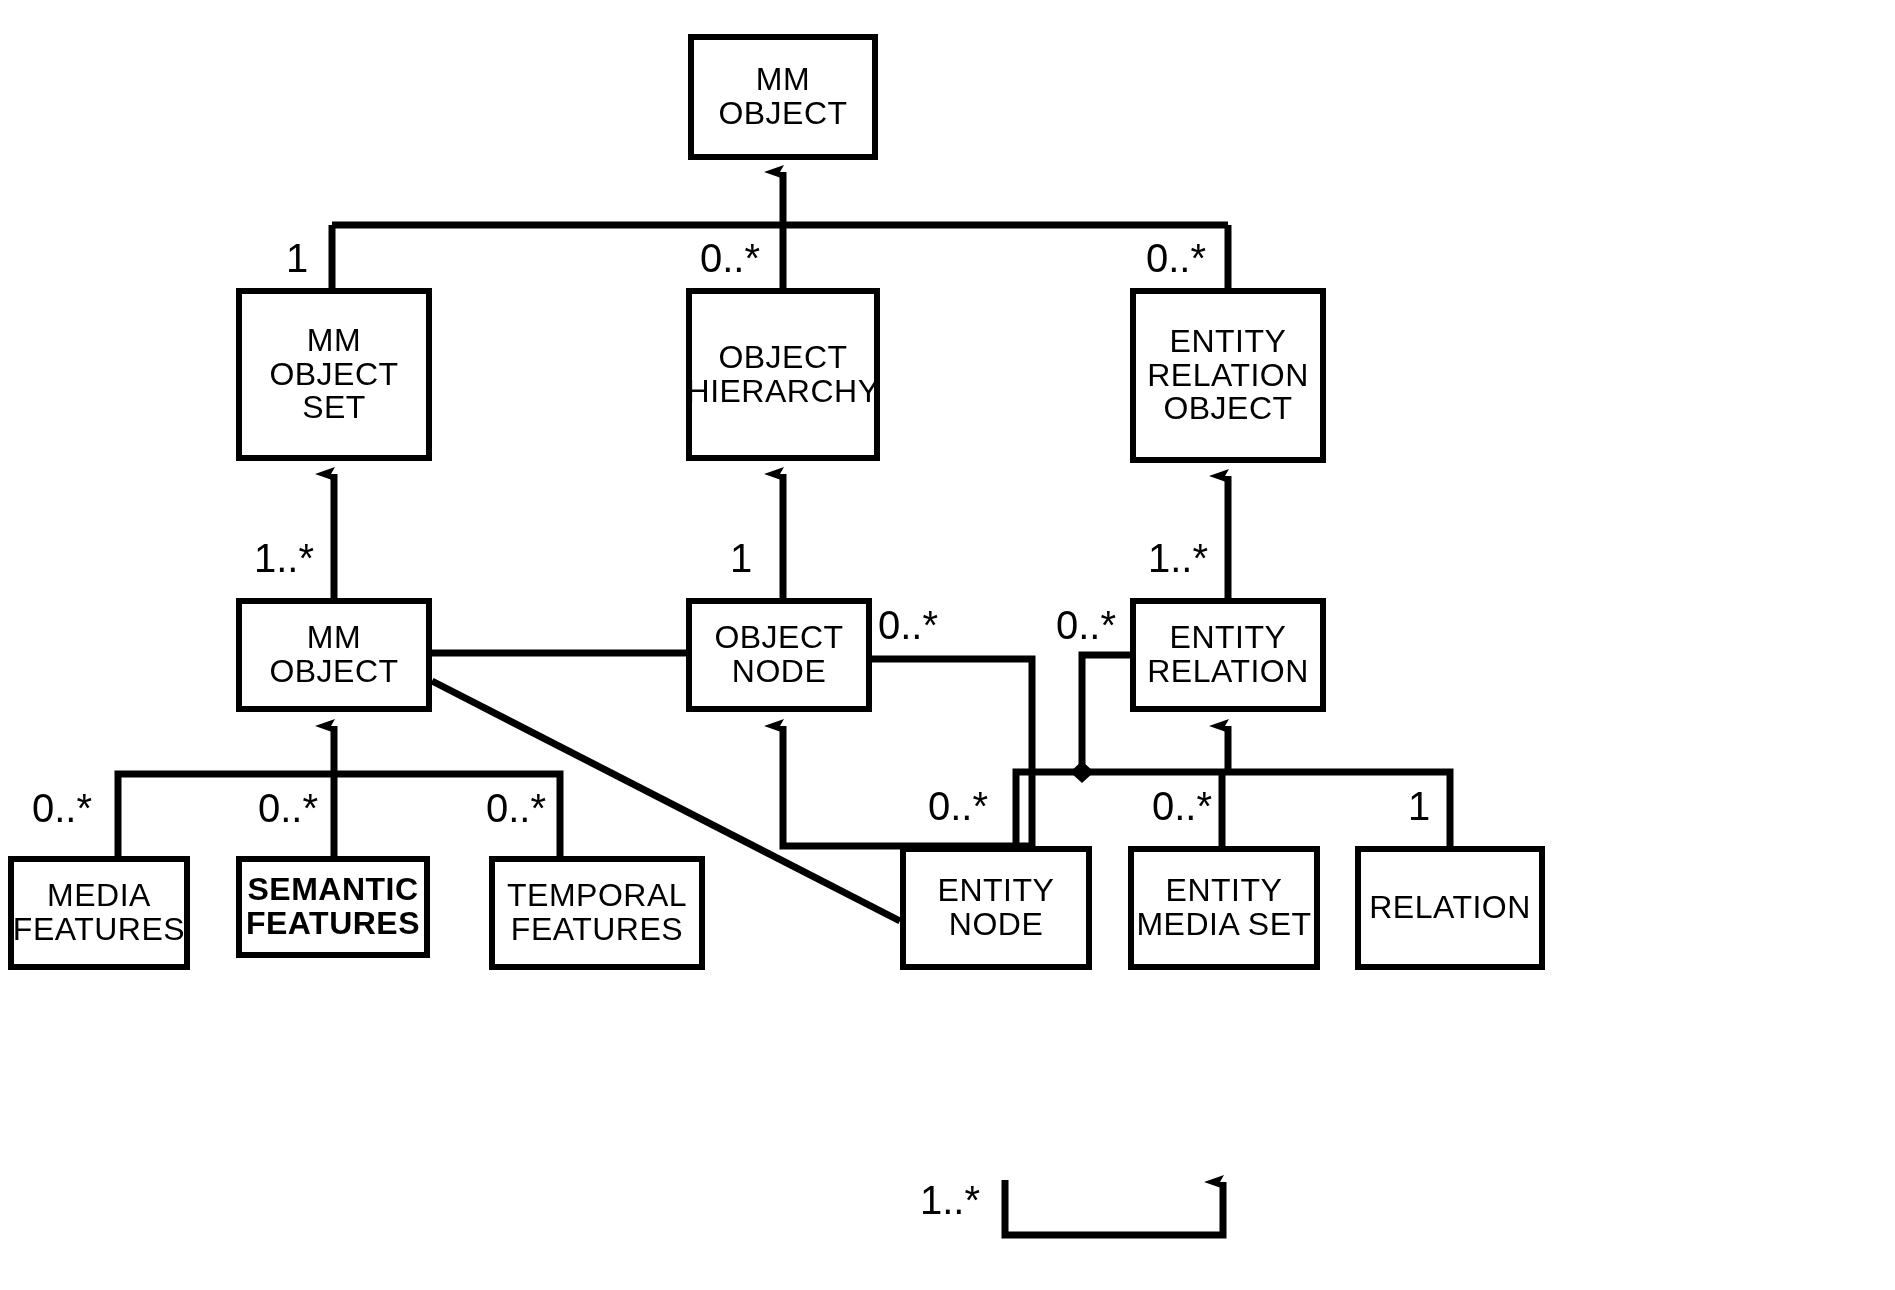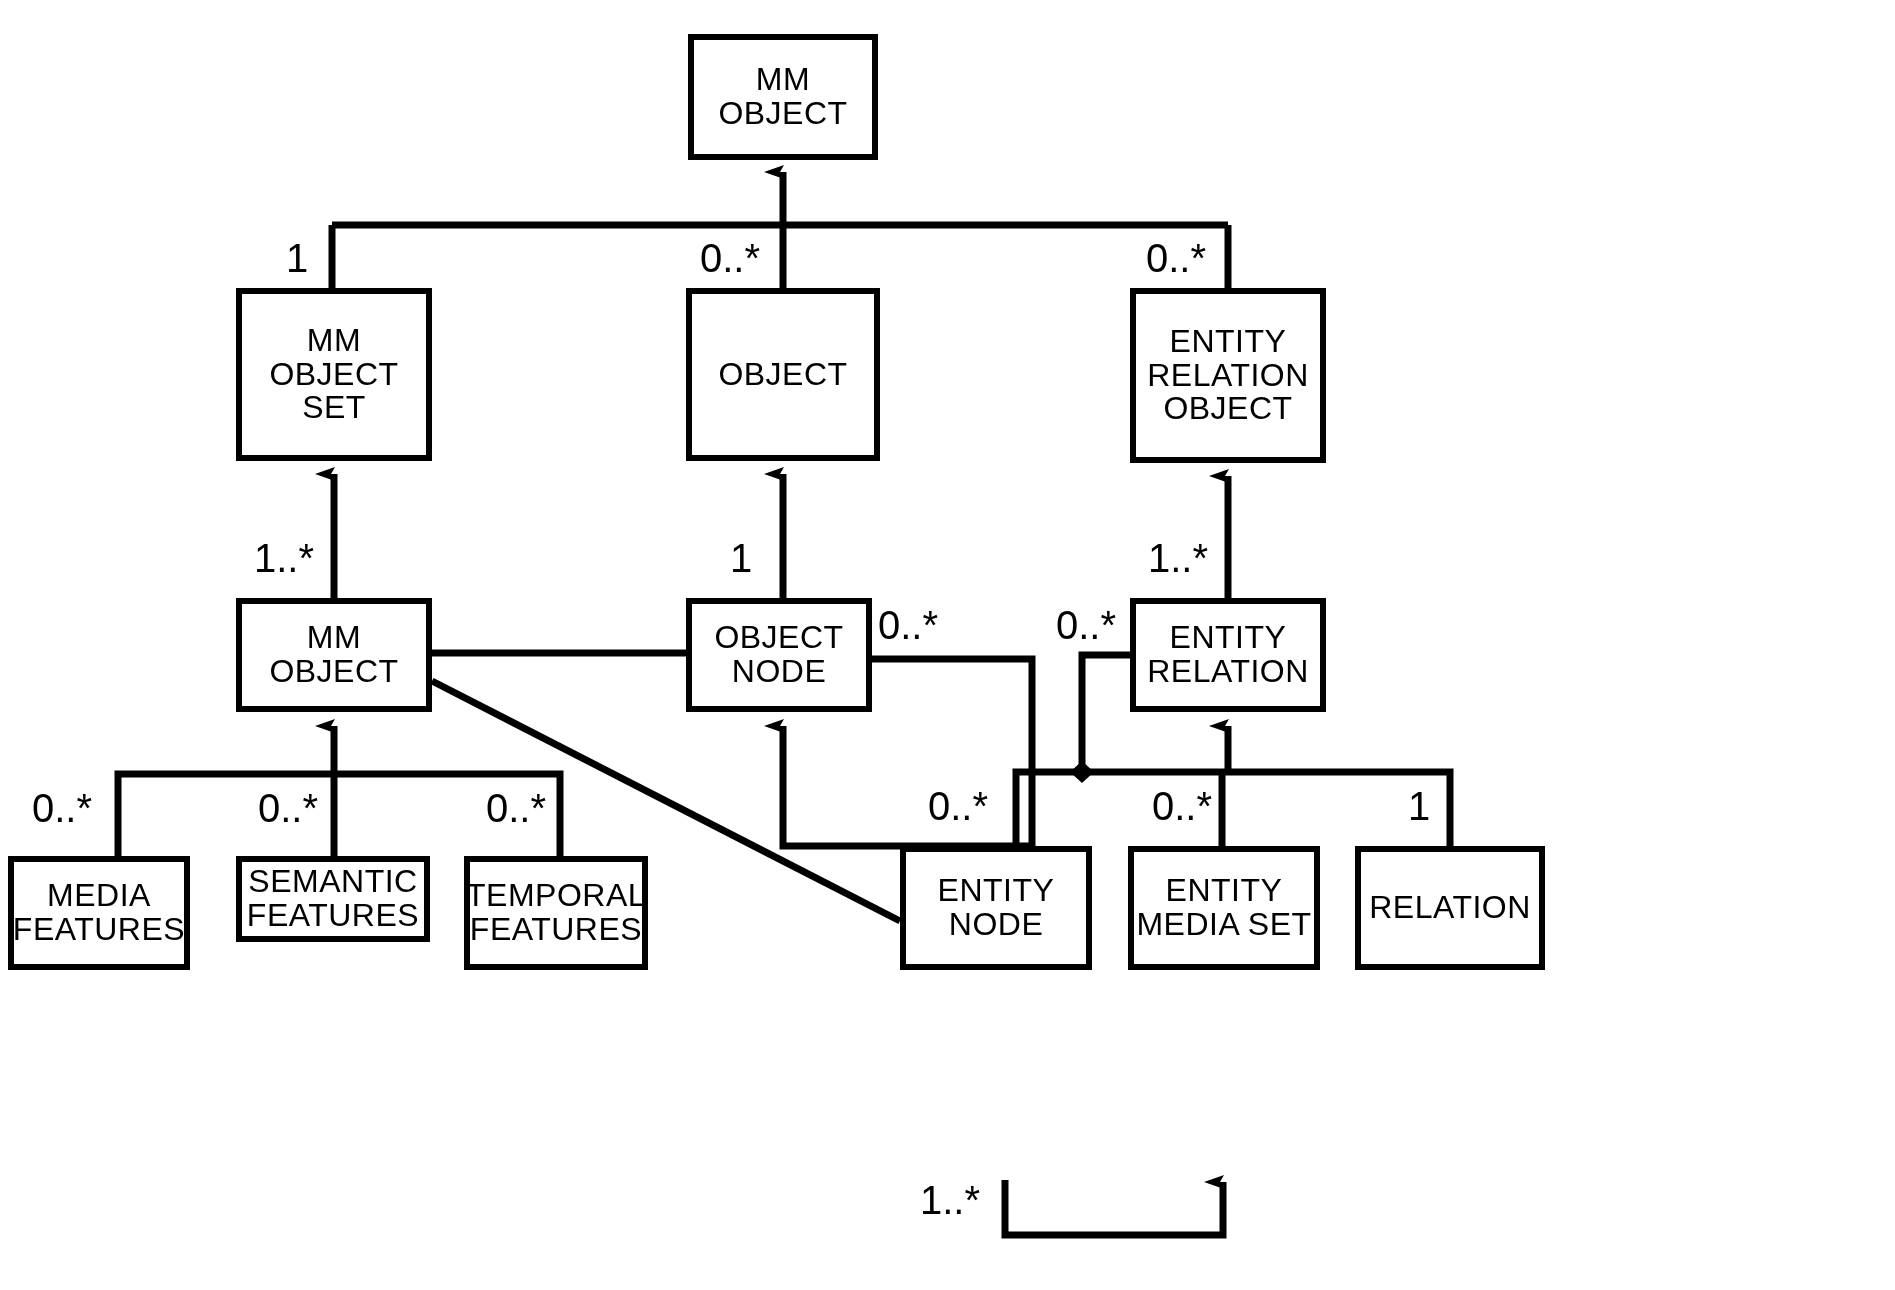--- a/index.html
+++ b/index.html
@@ -124,20 +124,21 @@
         <span class="ln">MM</span>
         <span class="ln">OBJECT</span>
       </div>
       <div class="node" style="left: 236px; top: 288px; width: 196px; height: 173px;">
         <span class="ln">MM</span>
         <span class="ln">OBJECT</span>
         <span class="ln">SET</span>
       </div>
       <div class="node" style="left: 686px; top: 288px; width: 194px; height: 173px;">
         <span class="ln">OBJECT</span>
+        <span class="ln">HIERARCHY</span>
       </div>
       <div class="node" style="left: 1130px; top: 288px; width: 196px; height: 175px;">
         <span class="ln">ENTITY</span>
         <span class="ln">RELATION</span>
         <span class="ln">OBJECT</span>
       </div>
       <div class="node" style="left: 236px; top: 598px; width: 196px; height: 114px;">
         <span class="ln">MM</span>
         <span class="ln">OBJECT</span>
       </div>
@@ -146,25 +147,25 @@
         <span class="ln">NODE</span>
       </div>
       <div class="node" style="left: 1130px; top: 598px; width: 196px; height: 114px;">
         <span class="ln">ENTITY</span>
         <span class="ln">RELATION</span>
       </div>
       <div class="node" style="left: 8px; top: 856px; width: 182px; height: 114px;">
         <span class="ln">MEDIA</span>
         <span class="ln">FEATURES</span>
       </div>
-      <div class="node" style="left: 236px; top: 856px; width: 194px; height: 86px;">
+      <div class="node" style="left: 236px; top: 856px; width: 194px; height: 102px; font-weight: bold;">
         <span class="ln">SEMANTIC</span>
         <span class="ln">FEATURES</span>
       </div>
-      <div class="node" style="left: 464px; top: 856px; width: 184px; height: 114px;">
+      <div class="node" style="left: 489px; top: 856px; width: 216px; height: 114px;">
         <span class="ln">TEMPORAL</span>
         <span class="ln">FEATURES</span>
       </div>
       <div class="node" style="left: 900px; top: 846px; width: 192px; height: 124px;">
         <span class="ln">ENTITY</span>
         <span class="ln">NODE</span>
       </div>
       <div class="node" style="left: 1128px; top: 846px; width: 192px; height: 124px;">
         <span class="ln">ENTITY</span>
         <span class="ln">MEDIA SET</span>

